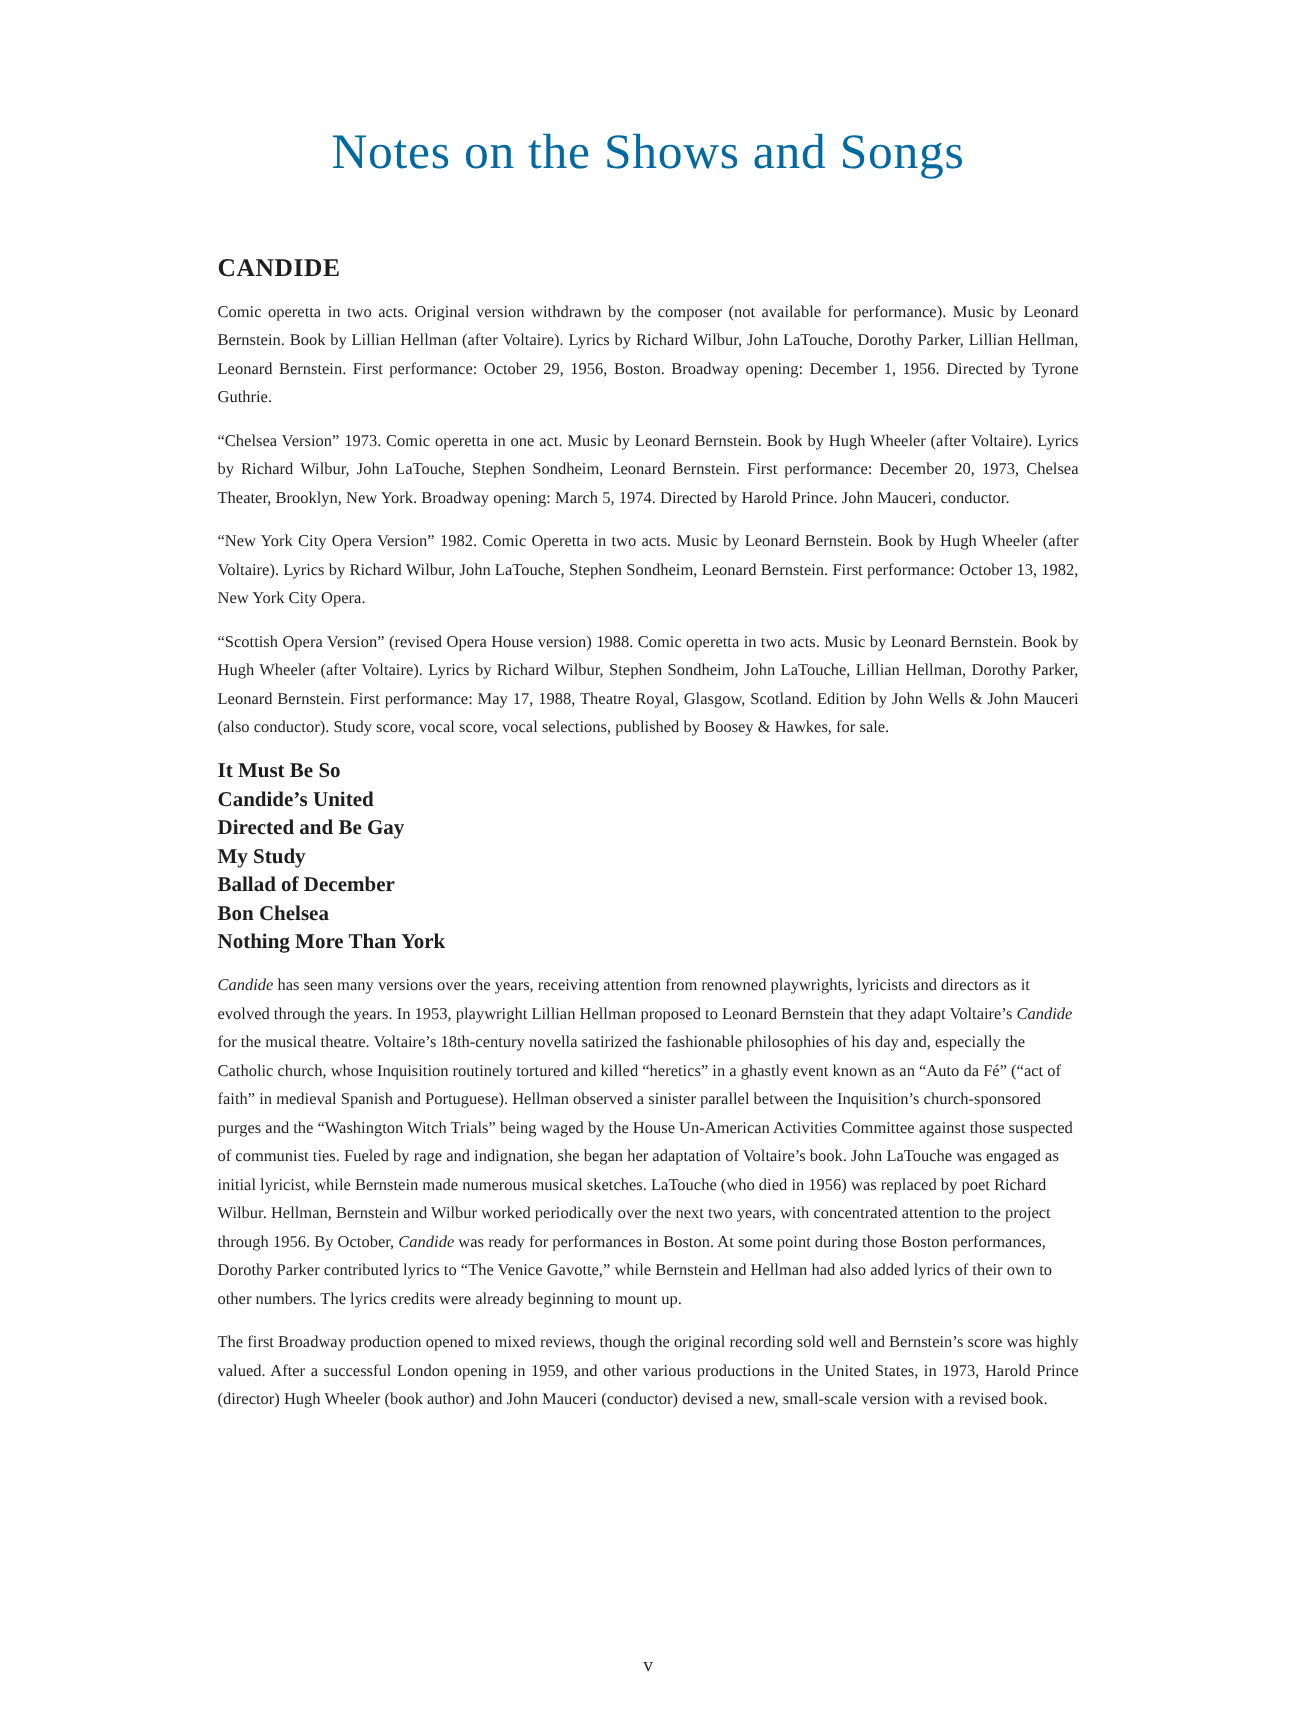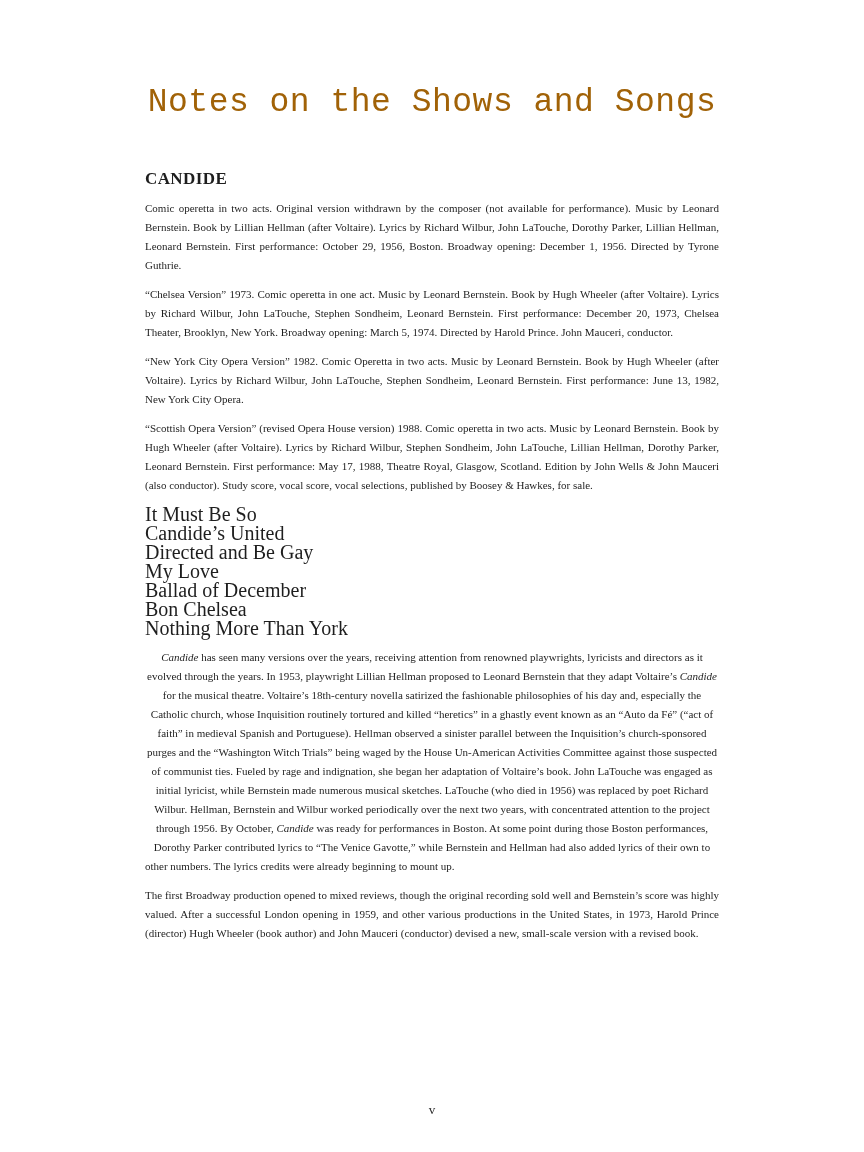--- a/index.html
+++ b/index.html
@@ -16,53 +16,53 @@
     overflow: hidden;
   }
   .page {
     position: relative;
     width: 864px;
     height: 1152px;
     box-sizing: border-box;
     padding: 0 145px;
   }
   .title {
-    font-family: Liberation Mono, monospace;
+    font-family: Liberation Serif, serif;
     font-weight: 300;
     font-size: 33px;
     letter-spacing: 0.5px;
     text-align: center;
-    color: #a16207;
+    color: #0369a1;
     margin: 0;
     padding-top: 84px;
   }
   .heading {
     font-size: 17px;
     font-weight: bold;
     letter-spacing: 0.4px;
     margin: 48px 0 0 0;
   }
   p.para {
     font-size: 11px;
     line-height: 19px;
     margin: 10px 0 0 0;
     text-align: justify;
     text-align-last: left;
   }
   p.ragged {
-    text-align: center;
+    text-align: left;
   }
   .it {
     font-style: italic;
   }
   .songs {
     margin: 10px 0 0 0;
-    font-size: 20px;
+    font-size: 14px;
     line-height: 19px;
-    font-weight: normal;
+    font-weight: bold;
   }
   .history-block {
     margin-top: 12px;
   }
   .folio {
     position: absolute;
     left: 0;
     bottom: 34px;
     width: 864px;
     text-align: center;
@@ -78,29 +78,29 @@
   <h1 class="title">Notes on the Shows and Songs</h1>
 
   <section>
 
     <h2 class="heading">CANDIDE</h2>
 
     <p class="para">Comic operetta in two acts. Original version withdrawn by the composer (not available for performance). Music by Leonard Bernstein. Book by Lillian Hellman (after Voltaire). Lyrics by Richard Wilbur, John LaTouche, Dorothy Parker, Lillian Hellman, Leonard Bernstein. First performance: October 29, 1956, Boston. Broadway opening: December 1, 1956. Directed by Tyrone Guthrie.</p>
 
     <p class="para">“Chelsea Version” 1973. Comic operetta in one act. Music by Leonard Bernstein. Book by Hugh Wheeler (after Voltaire). Lyrics by Richard Wilbur, John LaTouche, Stephen Sondheim, Leonard Bernstein. First performance: December 20, 1973, Chelsea Theater, Brooklyn, New York. Broadway opening: March 5, 1974. Directed by Harold Prince. John Mauceri, conductor.</p>
 
-    <p class="para">“New York City Opera Version” 1982. Comic Operetta in two acts. Music by Leonard Bernstein. Book by Hugh Wheeler (after Voltaire). Lyrics by Richard Wilbur, John LaTouche, Stephen Sondheim, Leonard Bernstein. First performance: June 13, 1982, New York City Opera.</p>
+    <p class="para">“New York City Opera Version” 1982. Comic Operetta in two acts. Music by Leonard Bernstein. Book by Hugh Wheeler (after Voltaire). Lyrics by Richard Wilbur, John LaTouche, Stephen Sondheim, Leonard Bernstein. First performance: October 13, 1982, New York City Opera.</p>
 
     <p class="para">“Scottish Opera Version” (revised Opera House version) 1988. Comic operetta in two acts. Music by Leonard Bernstein. Book by Hugh Wheeler (after Voltaire). Lyrics by Richard Wilbur, Stephen Sondheim, John LaTouche, Lillian Hellman, Dorothy Parker, Leonard Bernstein. First performance: May 17, 1988, Theatre Royal, Glasgow, Scotland. Edition by John Wells &amp; John Mauceri (also conductor). Study score, vocal score, vocal selections, published by Boosey &amp; Hawkes, for sale.</p>
 
     <div class="songs">
       <div class="song">It Must Be So</div>
       <div class="song">Candide’s United</div>
       <div class="song">Directed and Be Gay</div>
-      <div class="song">My Love</div>
+      <div class="song">My Study</div>
       <div class="song">Ballad of December</div>
       <div class="song">Bon Chelsea</div>
       <div class="song">Nothing More Than York</div>
     </div>
 
     <p class="para ragged history-block"><span class="it">Candide</span><span> has seen many versions over the years, receiving attention from renowned playwrights, lyricists and directors as it evolved through the years. In 1953, playwright Lillian Hellman proposed to Leonard Bernstein that they adapt Voltaire’s </span><span class="it">Candide</span><span> for the musical theatre. Voltaire’s 18th-century novella satirized the fashionable philosophies of his day and, especially the Catholic church, whose Inquisition routinely tortured and killed “heretics” in a ghastly event known as an “Auto da Fé” (“act of faith” in medieval Spanish and Portuguese). Hellman observed a sinister parallel between the Inquisition’s church-sponsored purges and the “Washington Witch Trials” being waged by the House Un-American Activities Committee against those suspected of communist ties. Fueled by rage and indignation, she began her adaptation of Voltaire’s book. John LaTouche was engaged as initial lyricist, while Bernstein made numerous musical sketches. LaTouche (who died in 1956) was replaced by poet Richard Wilbur. Hellman, Bernstein and Wilbur worked periodically over the next two years, with concentrated attention to the project through 1956. By October, </span><span class="it">Candide</span><span> was ready for performances in Boston. At some point during those Boston performances, Dorothy Parker contributed lyrics to “The Venice Gavotte,” while Bernstein and Hellman had also added lyrics of their own to other numbers. The lyrics credits were already beginning to mount up.</span></p>
 
     <p class="para">The first Broadway production opened to mixed reviews, though the original recording sold well and Bernstein’s score was highly valued. After a successful London opening in 1959, and other various productions in the United States, in 1973, Harold Prince (director) Hugh Wheeler (book author) and John Mauceri (conductor) devised a new, small-scale version with a revised book.</p>
 
   </section>

